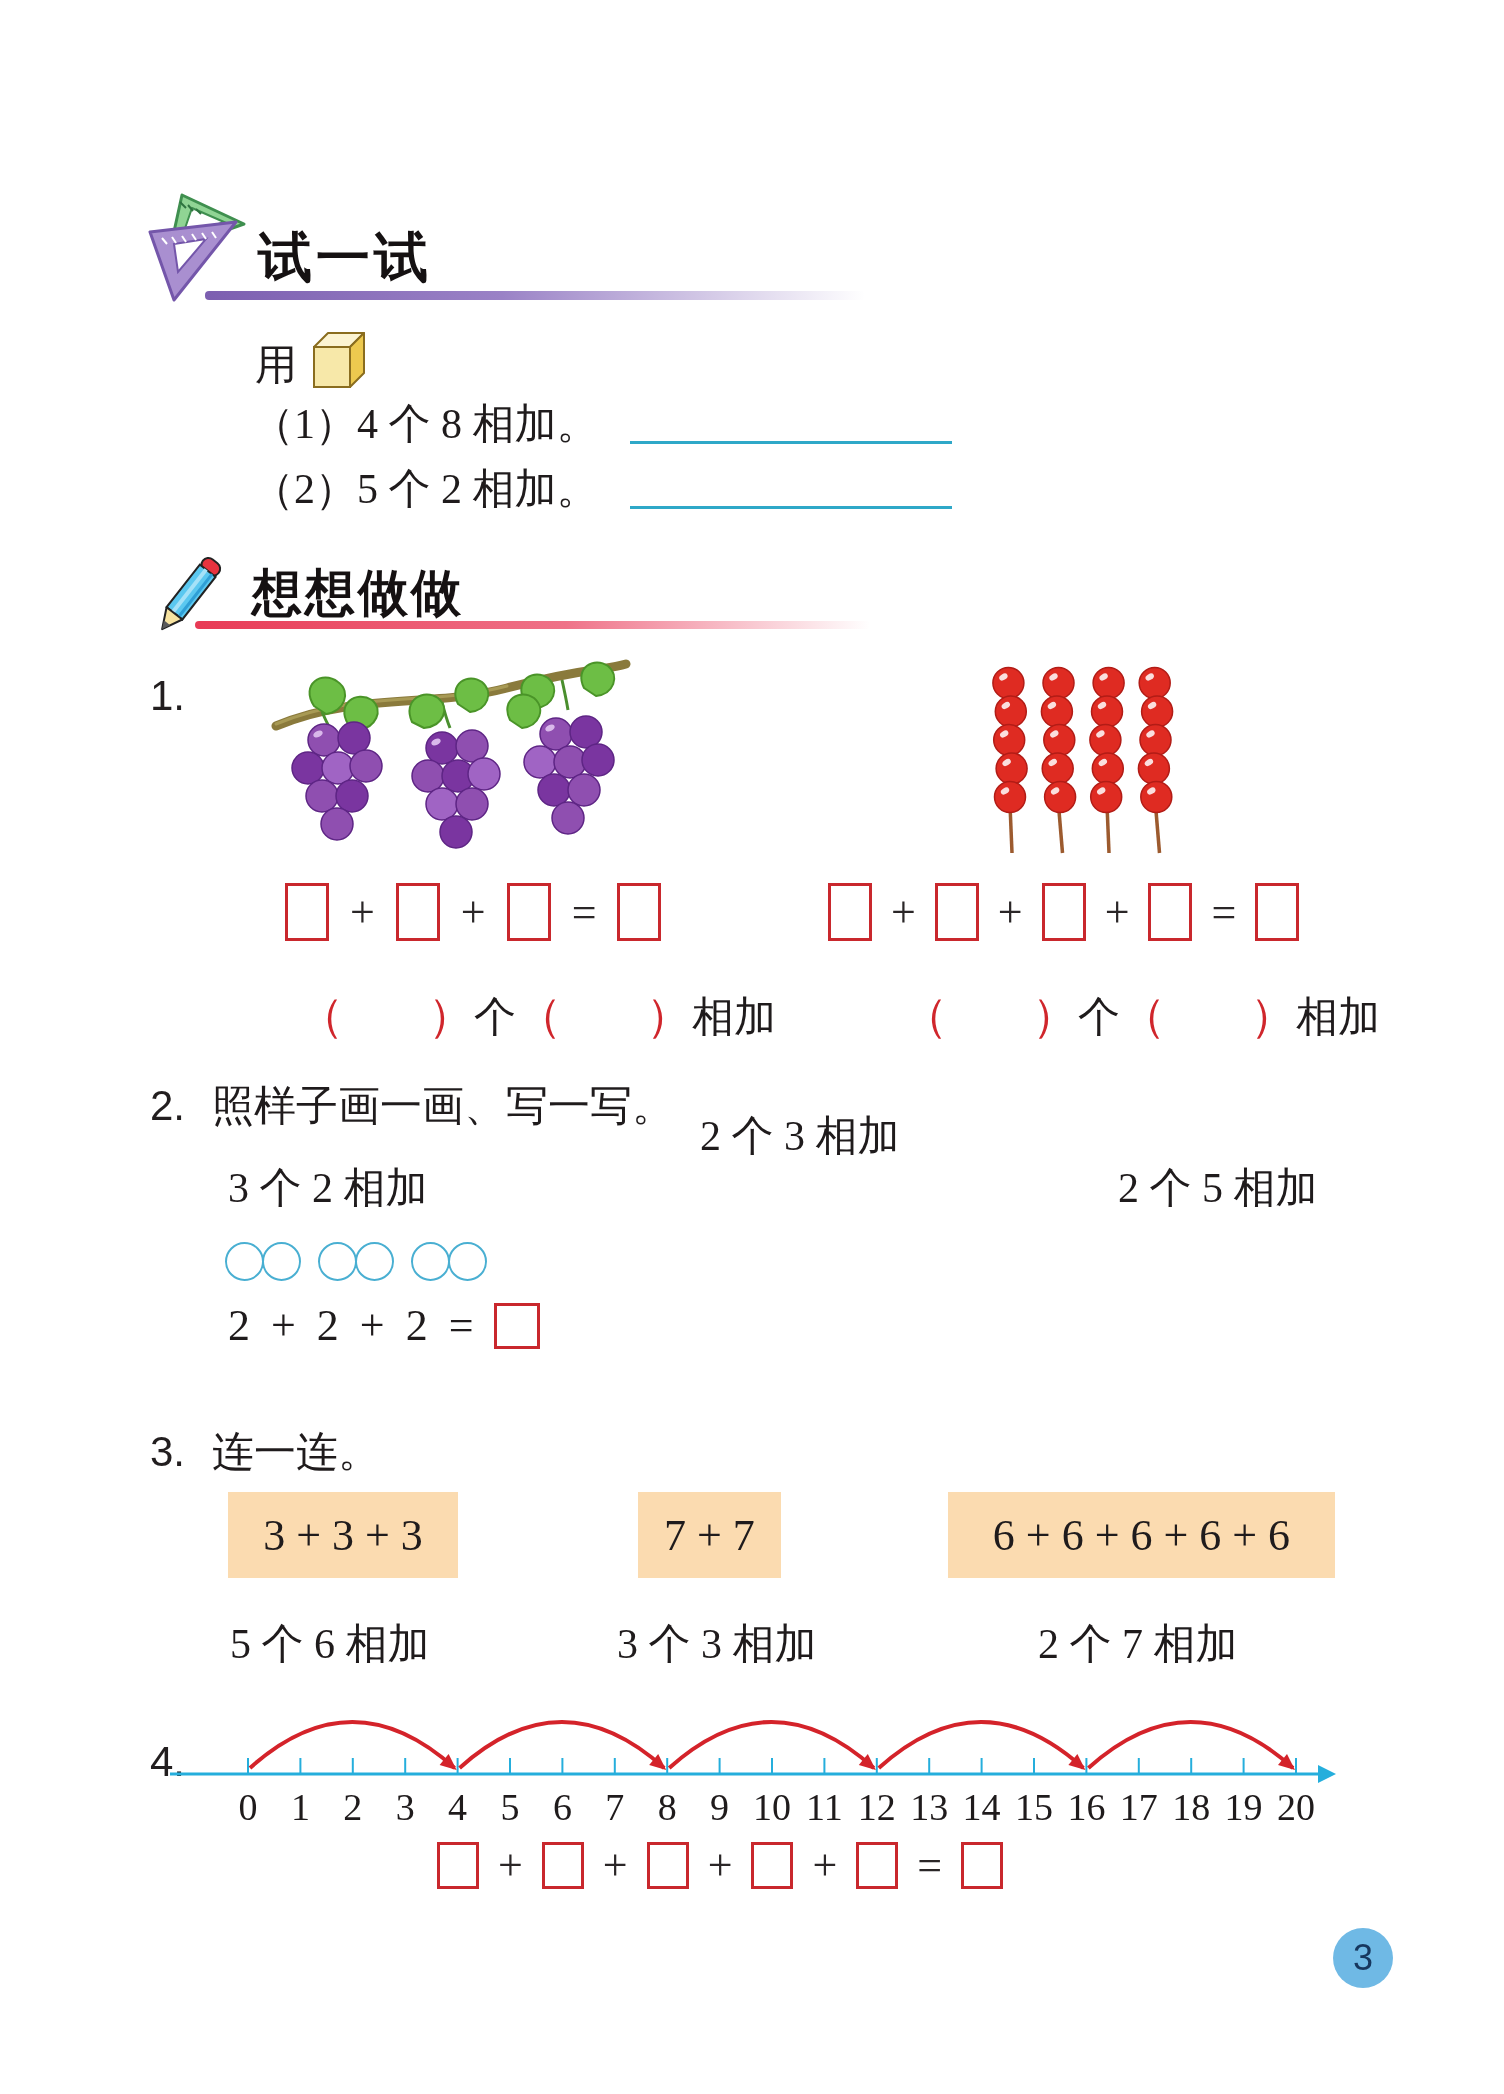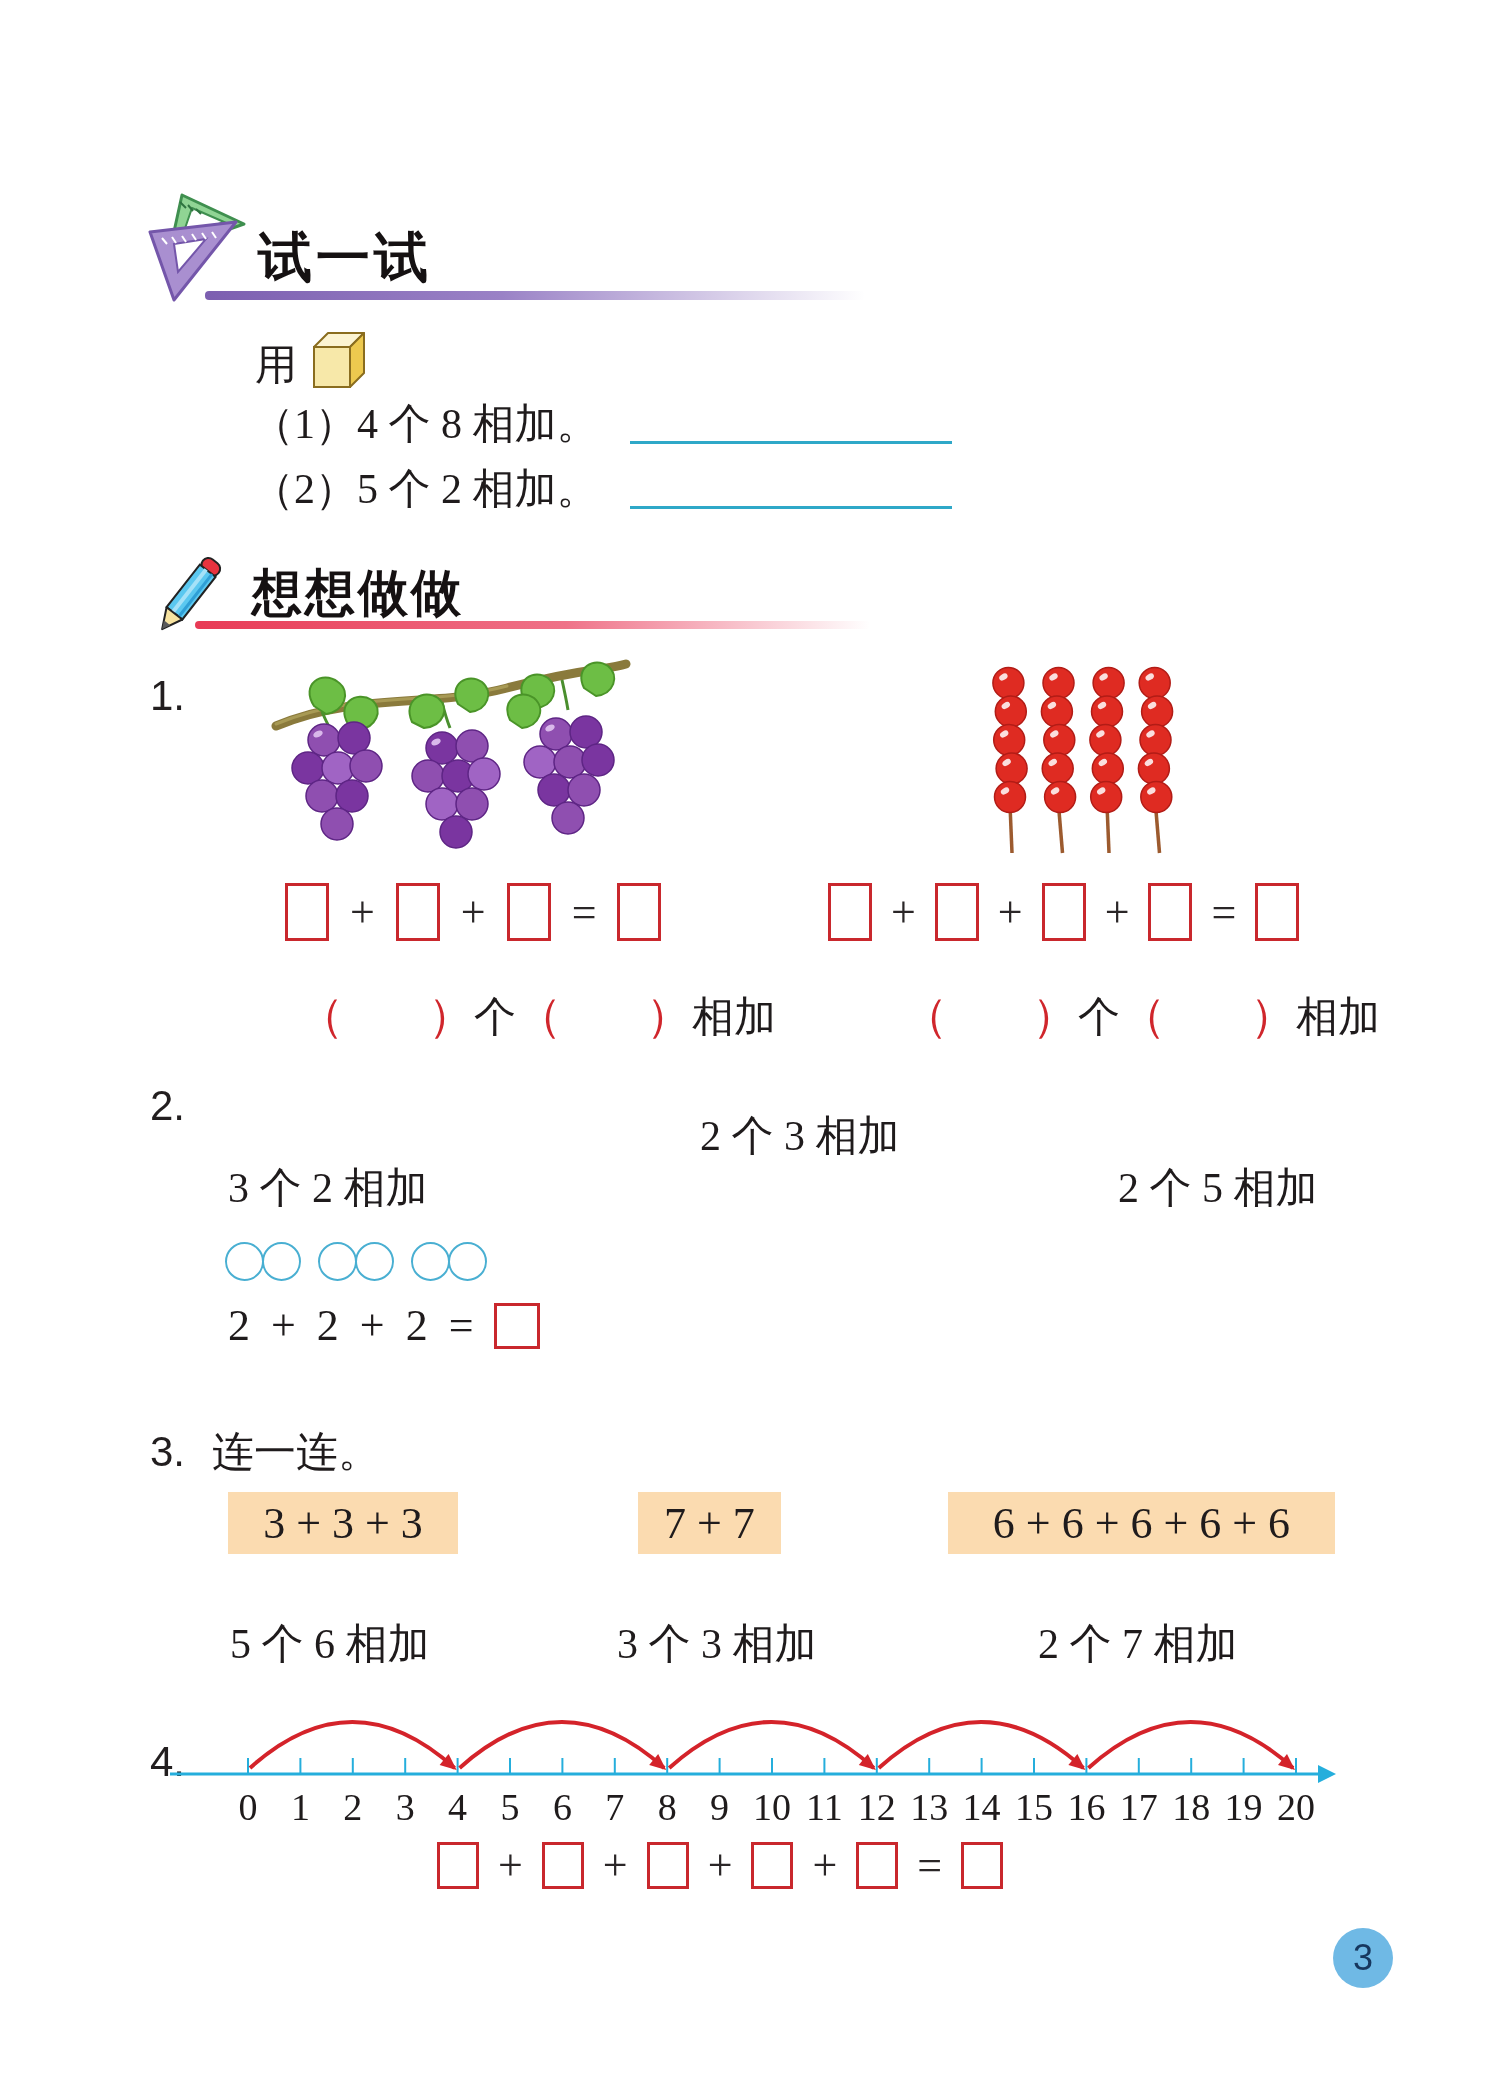--- a/index.html
+++ b/index.html
@@ -24,21 +24,21 @@
   .cap{font-size:42px;}
   .cap .red{color:#d0262c;font-size:46px;}
   
   .circle-row{display:flex;align-items:center;}
   .cpair{display:flex;}
   .ccircle{box-sizing:border-box;width:39px;height:39px;border:2px solid #49afd2;border-radius:50%;background:#fff;}
   .cpair .ccircle + .ccircle{margin-left:-2px;}
   .cpair + .cpair{margin-left:17px;}
   .p2eq{display:flex;align-items:center;gap:21px;font-size:44px;}
   
-  .peach{background:#fbdbb0;font-size:44px;display:flex;align-items:center;justify-content:center;height:62px;padding:0 26px;}
+  .peach{background:#fbdbb0;font-size:44px;display:flex;align-items:center;justify-content:center;height:62px;padding:12px 26px;}
   
   .pagedot{width:60px;height:60px;border-radius:50%;background:#6fb9e5;display:flex;align-items:center;justify-content:center;
            font-family:"Liberation Sans","DejaVu Sans",sans-serif;font-size:36px;color:#17375e;}
 </style>
 </head>
 <body>
 
 <div id="page">
 
   <div class="abs" style="left:140px;top:192px;width:110px;height:112px;">
@@ -229,20 +229,21 @@
     </div>
 
   <div class="abs cap" style="left:298px;top:985px;">
     <span class="red">（</span><span>　　</span><span class="red">）</span><span>个</span><span class="red">（</span><span>　　</span><span class="red">）</span><span>相加</span>
   </div>
   <div class="abs cap" style="left:902px;top:985px;">
     <span class="red">（</span><span>　　</span><span class="red">）</span><span>个</span><span class="red">（</span><span>　　</span><span class="red">）</span><span>相加</span>
   </div>
 
   <div class="abs pnum" style="left:150px;top:1082px;">2.</div>
+  <div class="abs t" style="left:212px;top:1080px;">照样子画一画、写一写。</div>
 
   <div class="abs t" style="left:228px;top:1162px;">3 个 2 相加</div>
   <div class="abs t" style="left:688px;top:1110px;margin-left:12px;">2 个 3 相加</div>
   <div class="abs t" style="left:1118px;top:1162px;">2 个 5 相加</div>
 
   <div class="abs circle-row" style="left:225px;top:1242px;" id="p2-circles">
       <div class="cpair">
         <span class="ccircle"></span>
         <span class="ccircle"></span>
       </div>

